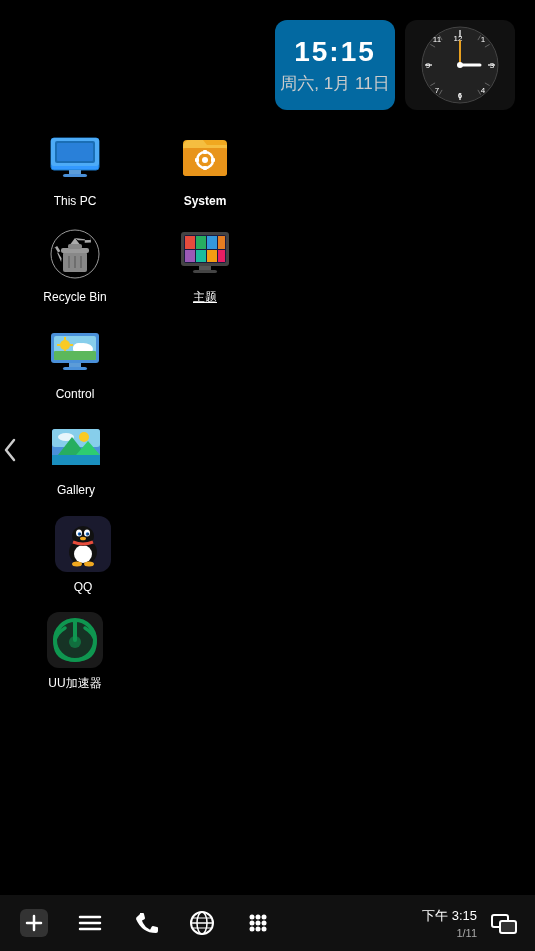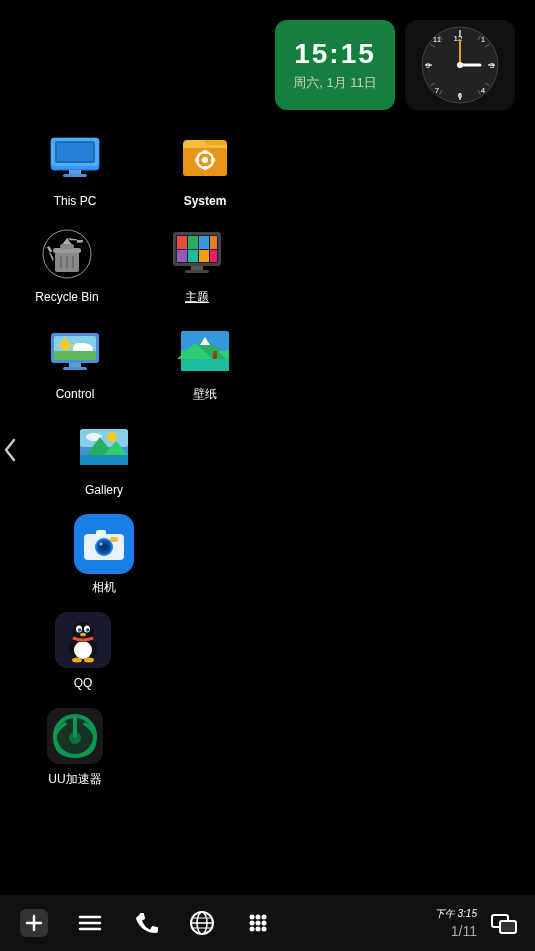--- a/index.html
+++ b/index.html
@@ -27,38 +27,38 @@
       flex-direction: row;
       justify-content: flex-end;
       padding: 10px 20px 0 20px;
       gap: 10px;
       margin-bottom: 10px;
     }
 
     .widget-digital-clock {
       width: 120px;
       height: 90px;
-      background: #15803d;
+      background: #0369a1;
       border-radius: 12px;
       display: flex;
       flex-direction: column;
       align-items: center;
       justify-content: center;
       gap: 4px;
     }
 
     .widget-digital-clock .time {
       font-size: 28px;
       font-weight: bold;
       color: #fff;
       letter-spacing: 2px;
     }
 
     .widget-digital-clock .date {
-      font-size: 13px;
+      font-size: 17px;
       color: #ccc;
     }
 
     .widget-analog-clock {
       width: 110px;
       height: 90px;
       background: #111;
       border-radius: 12px;
       display: flex;
       align-items: center;
@@ -142,27 +142,26 @@
     }
 
     .taskbar-right {
       display: flex;
       flex-direction: column;
       align-items: flex-end;
       gap: 2px;
     }
 
     .taskbar-time {
-      font-size: 10px;
+      font-size: 13px;
       color: #fff;
-      font-style: italic;
     }
 
     .taskbar-page {
-      font-size: 14px;
+      font-size: 11px;
       color: #aaa;
     }
 
     .taskbar-multitask {
       width: 30px;
       height: 30px;
       display: flex;
       align-items: center;
       justify-content: center;
       cursor: pointer;
@@ -313,21 +312,21 @@
             <rect x="26" y="20" width="4" height="4" rx="1" fill="#fff"></rect>
             <rect x="26" y="36" width="4" height="4" rx="1" fill="#fff"></rect>
             <rect x="34" y="28" width="4" height="4" rx="1" fill="#fff"></rect>
             <rect x="18" y="28" width="4" height="4" rx="1" fill="#fff"></rect>
           </svg>
         </div>
         <span class="icon-label">System</span>
       </div>
     </div>
 
-    <div style="display:flex; flex-direction:row; padding: 0 2px;">
+    <div style="display:flex; flex-direction:row; padding: 0 10px;">
       <div class="icon-item" style="width:130px;">
         <div class="icon-img icon-recycle">
           <svg width="56" height="56" viewBox="0 0 56 56">
 
             <circle cx="28" cy="28" r="24" fill="none" stroke="#999" stroke-width="1"></circle>
 
             <g transform="translate(28,28)">
 
               <path d="M0,-16 L6,-8 L3,-8 L3,0 L-3,0 L-3,-8 L-6,-8 Z" fill="#aaa"></path>
 
@@ -391,83 +390,43 @@
 
             <rect x="7" y="28" width="42" height="9" rx="1" fill="#5cb85c"></rect>
 
             <rect x="22" y="40" width="12" height="5" fill="#5c9cd8"></rect>
             <rect x="16" y="44" width="24" height="3" rx="2" fill="#4a90d9"></rect>
           </svg>
         </div>
         <span class="icon-label">Control</span>
       </div>
 
-      <div class="icon-item" style="width:130px;">
-        <div class="icon-img icon-wallpaper">
-          <svg width="56" height="56" viewBox="0 0 56 56">
-
-            <rect x="4" y="8" width="48" height="40" rx="3" fill="#2ecc71"></rect>
-
-            <rect x="4" y="8" width="48" height="20" rx="3" fill="#3498db"></rect>
-
-            <polygon points="28,14 48,36 8,36" fill="#27ae60"></polygon>
-            <polygon points="18,20 36,36 0,36" fill="#2ecc71"></polygon>
-
-            <polygon points="28,14 33,22 23,22" fill="white"></polygon>
-
-            <rect x="4" y="36" width="48" height="12" fill="#1abc9c"></rect>
-
-            <rect x="36" y="28" width="4" height="8" fill="#8B4513"></rect>
-            <polygon points="38,22 44,28 32,28" fill="#27ae60"></polygon>
-          </svg>
-        </div>
-        <span class="icon-label">壁纸</span>
-      </div>
-    </div>
-
-    <div style="display:flex; flex-direction:column; padding: 0 11px; margin-left: 28px;">
+    </div>
+
+    <div style="display:flex; flex-direction:row; padding: 0 11px;">
       <div class="icon-item" style="width:130px;">
         <div class="icon-img icon-gallery">
           <svg width="56" height="56" viewBox="0 0 56 56">
 
             <rect x="4" y="10" width="48" height="36" rx="3" fill="#4a90d9"></rect>
 
             <rect x="4" y="10" width="48" height="18" rx="3" fill="#87ceeb"></rect>
 
             <circle cx="36" cy="18" r="5" fill="#f9ca24"></circle>
             <ellipse cx="18" cy="18" rx="8" ry="4" fill="white" opacity="0.8"></ellipse>
 
             <polygon points="10,36 24,18 38,36" fill="#27ae60"></polygon>
             <polygon points="28,36 40,22 52,36" fill="#2ecc71"></polygon>
 
             <rect x="4" y="36" width="48" height="10" fill="#1a8fbf"></rect>
           </svg>
         </div>
         <span class="icon-label">Gallery</span>
       </div>
 
-      <div class="icon-item" style="width:130px;">
-        <div class="icon-img icon-camera-app">
-          <svg width="56" height="56" viewBox="0 0 56 56">
-            <rect x="0" y="0" width="56" height="56" rx="14" fill="#1b7fe8"></rect>
-
-            <rect x="8" y="18" width="40" height="26" rx="4" fill="white" opacity="0.9"></rect>
-
-            <circle cx="28" cy="31" r="9" fill="#1b7fe8"></circle>
-            <circle cx="28" cy="31" r="7" fill="#0d4f9e"></circle>
-            <circle cx="28" cy="31" r="4" fill="#0a3a7a"></circle>
-            <circle cx="25" cy="28" r="1.5" fill="white" opacity="0.6"></circle>
-
-            <rect x="20" y="14" width="10" height="6" rx="2" fill="white" opacity="0.9"></rect>
-
-            <rect x="34" y="21" width="8" height="5" rx="2" fill="#f0c040"></rect>
-          </svg>
-        </div>
-        <span class="icon-label">相机</span>
-      </div>
     </div>
 
 
     <div style="display:flex; flex-direction:row; padding: 0 18px;">
       <div class="icon-item" style="width:130px;">
         <div class="icon-img icon-qq">
           <svg width="56" height="56" viewBox="0 0 56 56">
             <rect x="0" y="0" width="56" height="56" rx="12" fill="#1a1a2e"></rect>
 
             <ellipse cx="28" cy="36" rx="14" ry="13" fill="#111"></ellipse>

